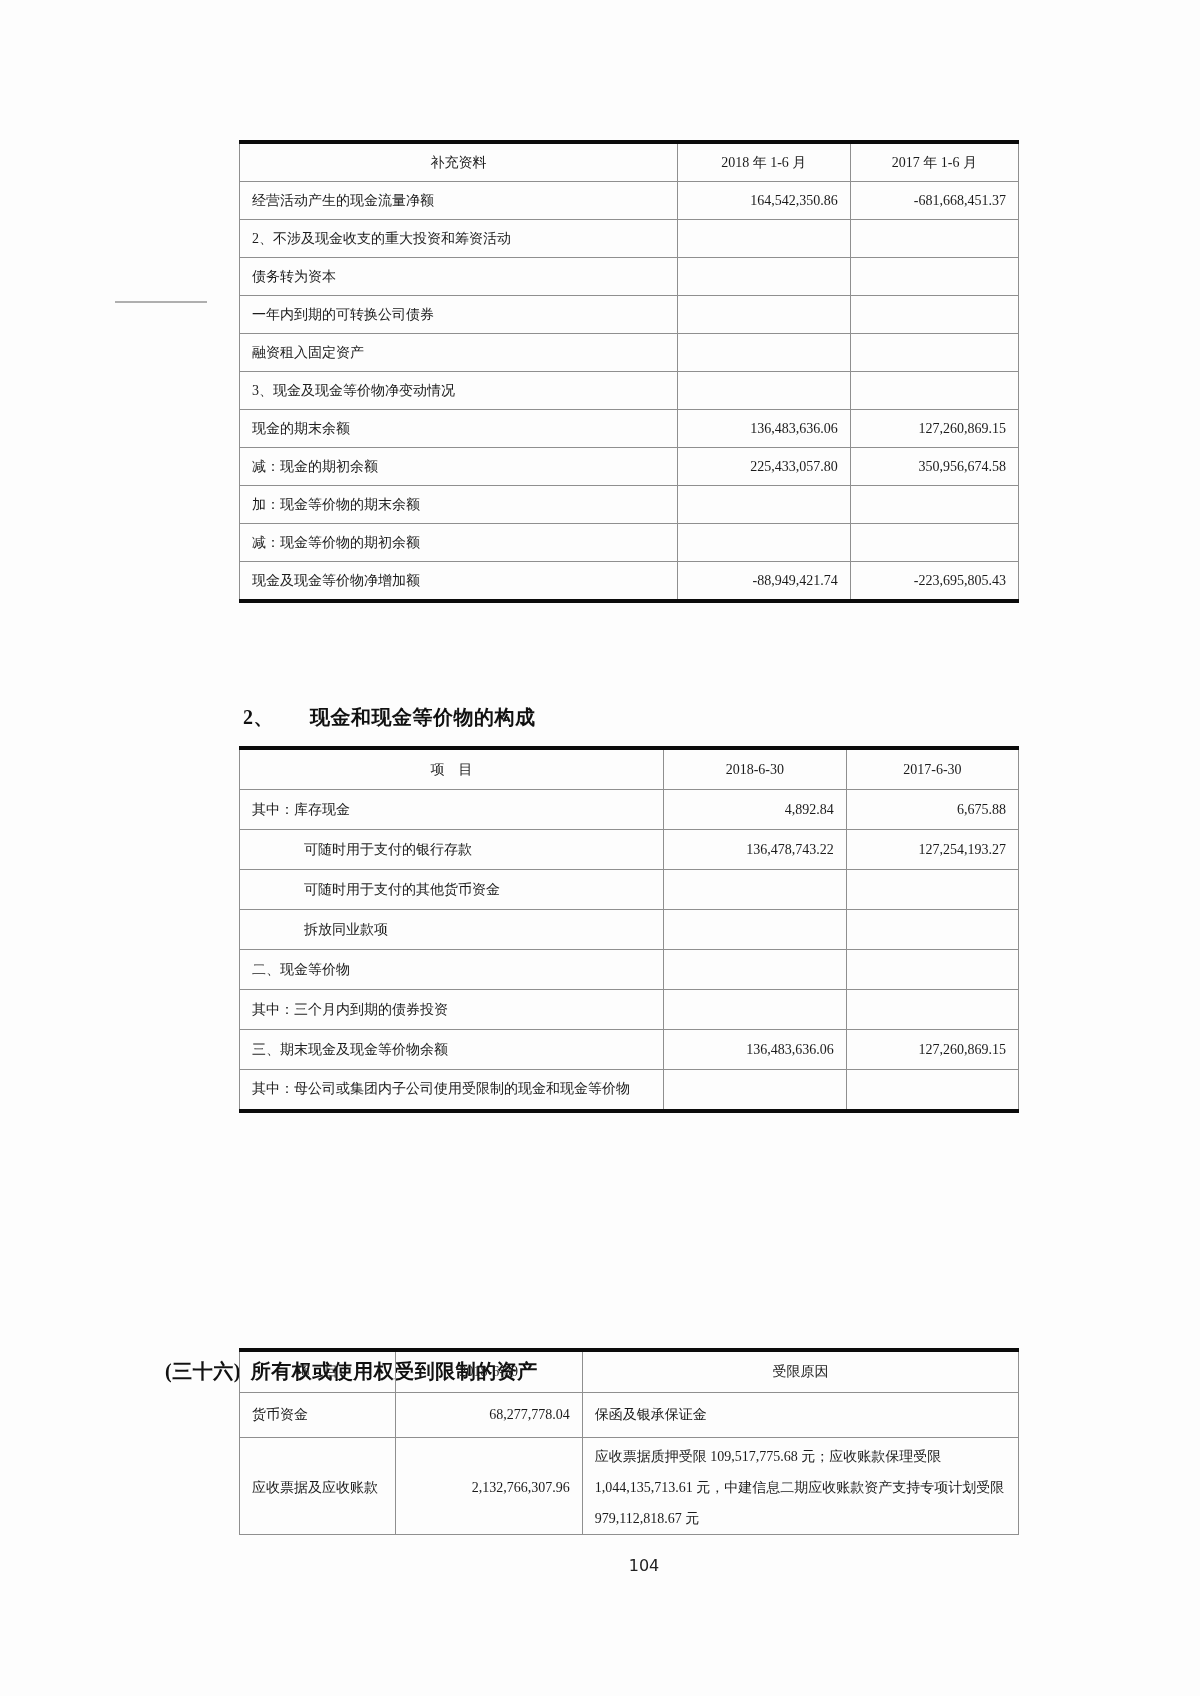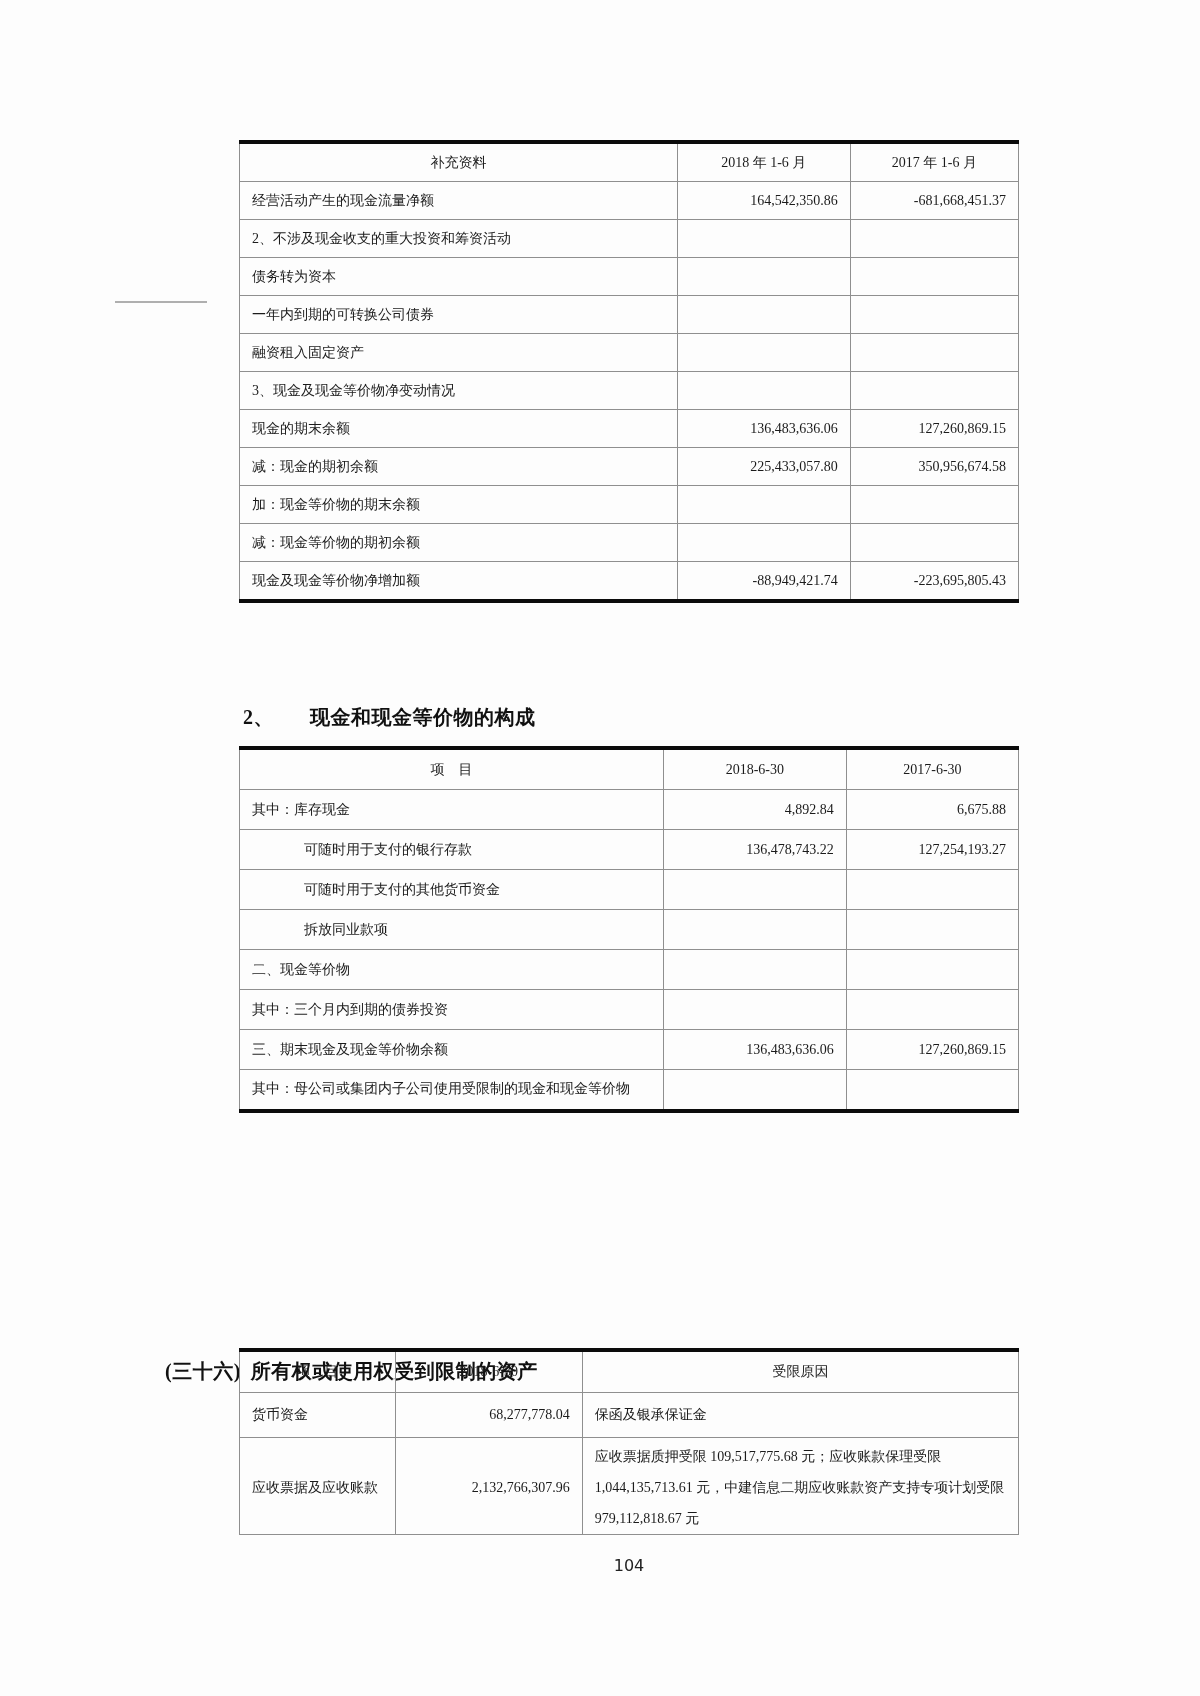--- a/index.html
+++ b/index.html
@@ -56,21 +56,21 @@
     letter-spacing:.5px;
     color:#111;
     white-space:nowrap;
   }
   .s2  { left:243px; top:704px;text-align:right; }
   .s36 { left:165px; top:1358px;text-align:center; }
   .s2 .sec-num  { display:inline-block; margin-right:36px; }
   .s36 .sec-num { display:inline-block; margin-right:10px; }
 
   .page-number {
-    position:absolute; left:239px; top:1556px; width:780px;
+    position:absolute; left:254px; top:1556px; width:780px;
     text-align:center;
     font-family:"DejaVu Sans","Liberation Sans",sans-serif;
     font-size:16px; color:#222;
   }
 </style>
 </head>
 <body>
 
 <div class="page">
 

